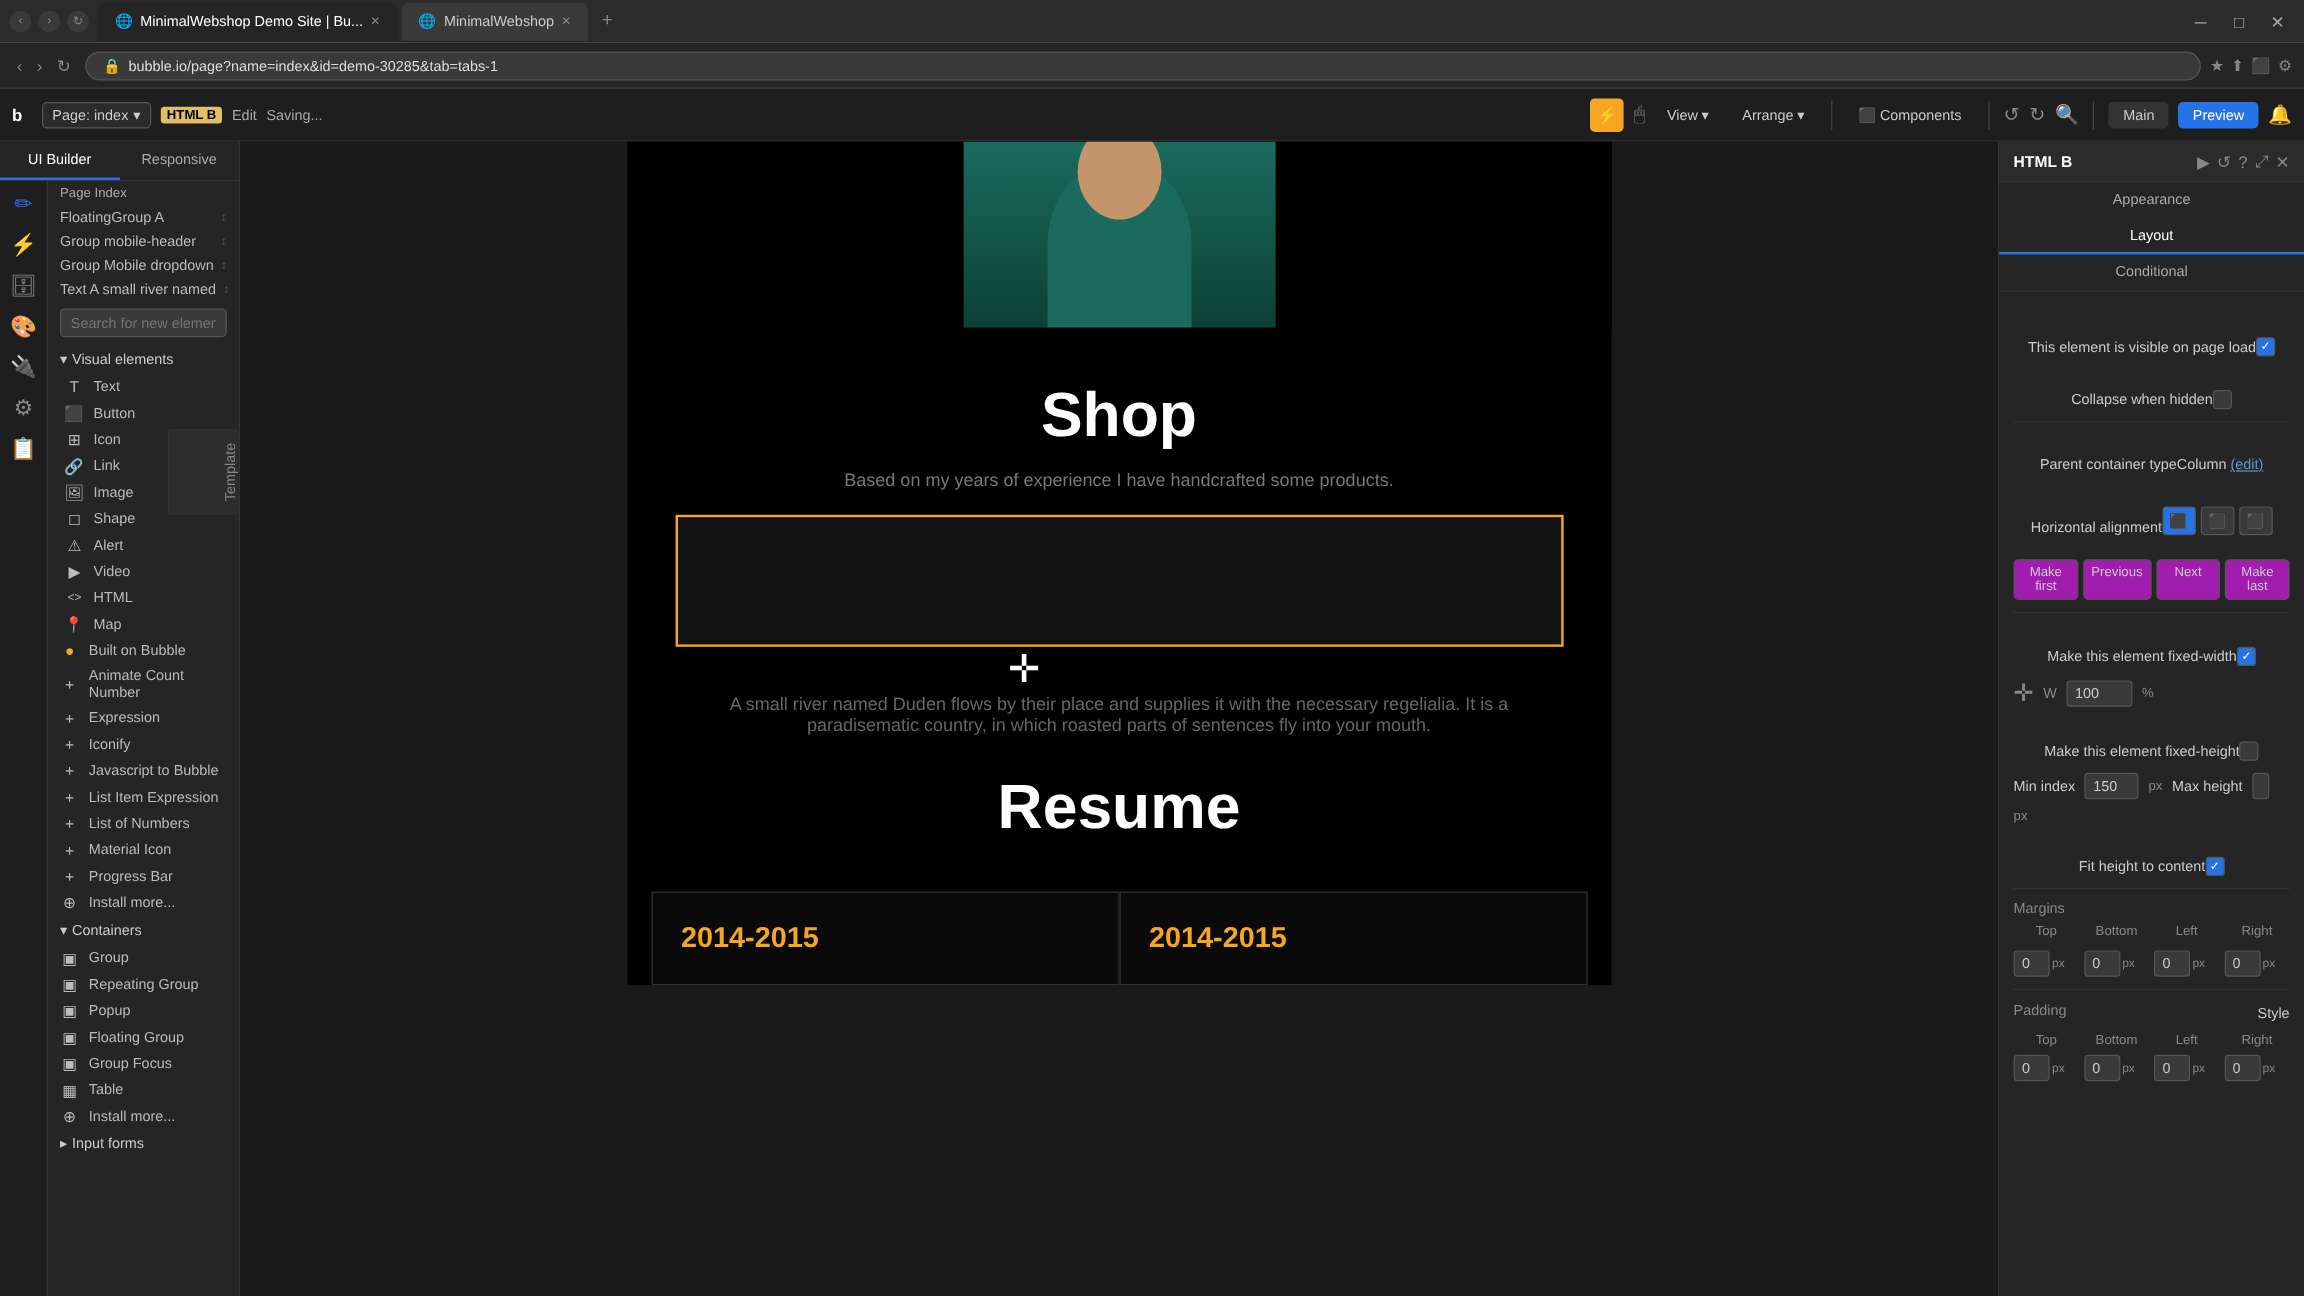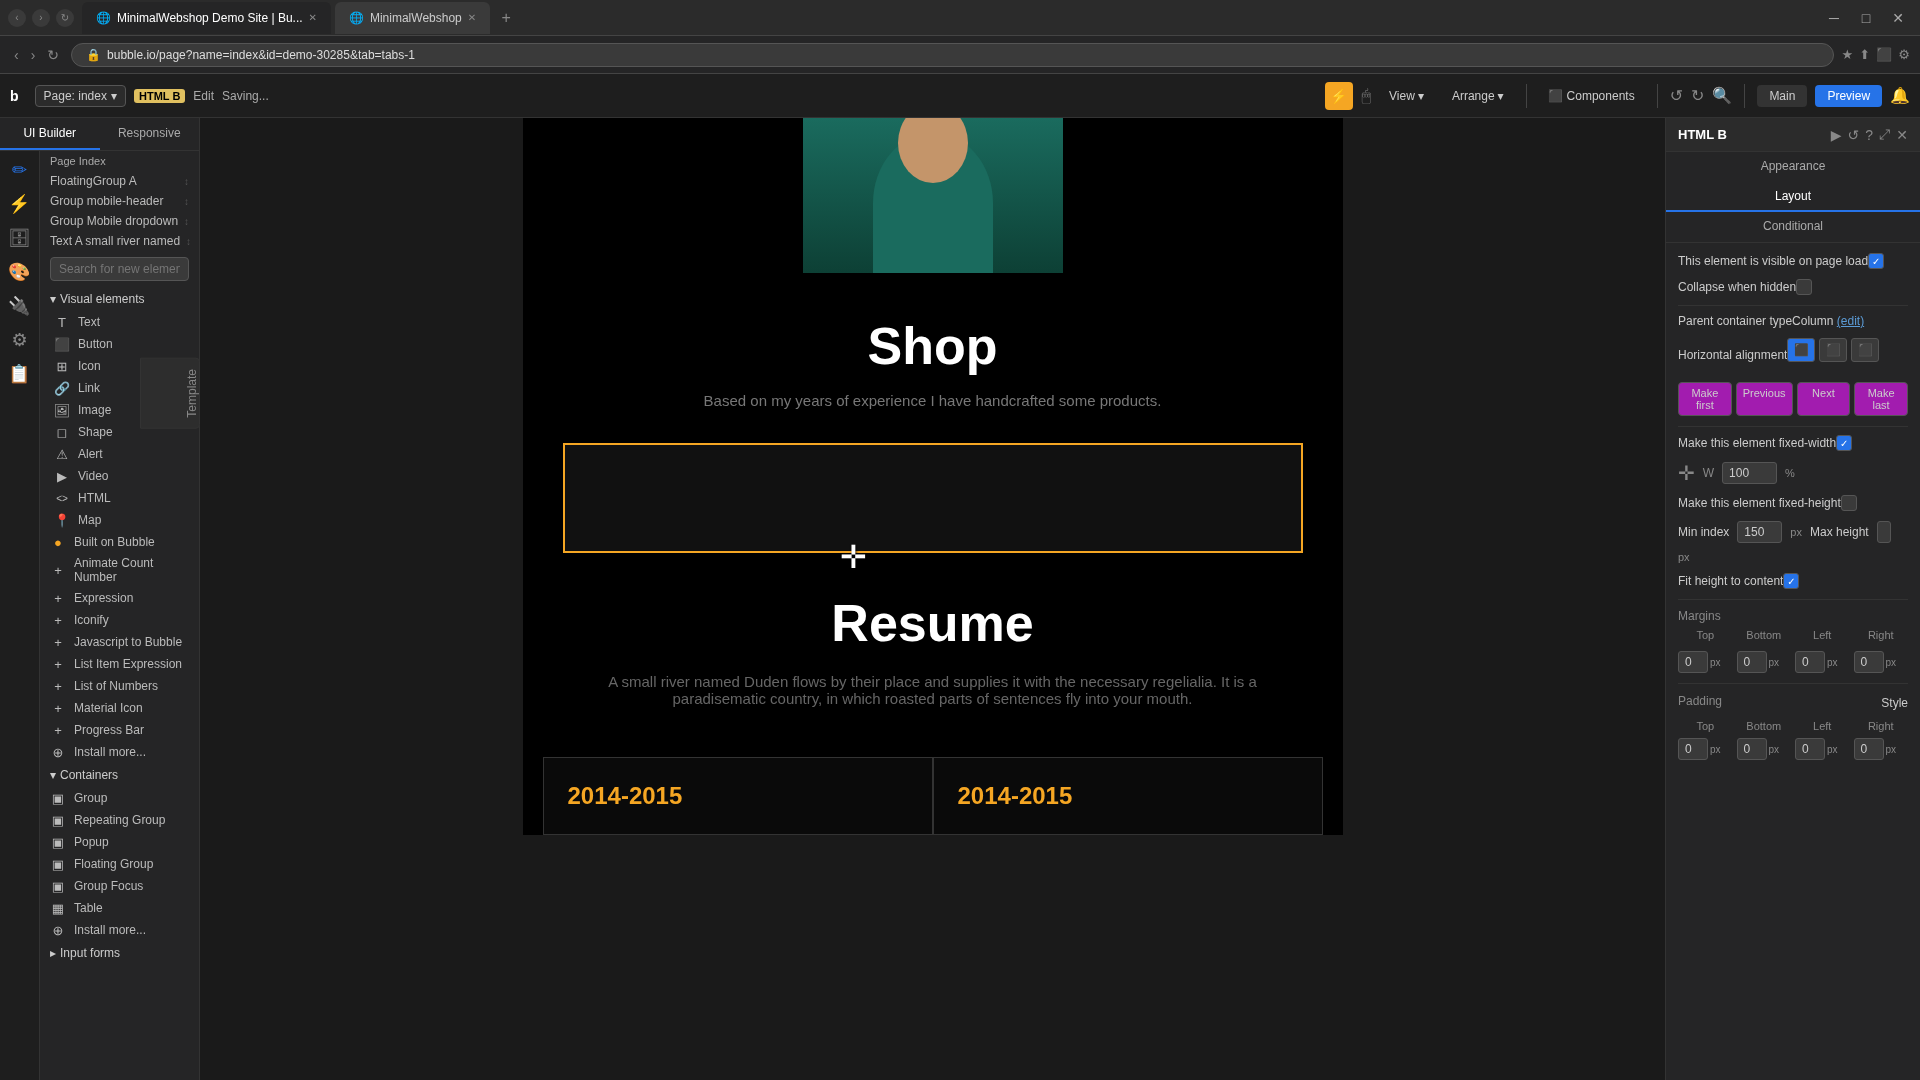--- a/index.html
+++ b/index.html
@@ -90,21 +90,21 @@
     
     .right-panel { width: 255px; background: #252526; border-left: 1px solid #333; display: flex; flex-direction: column; }
     .right-panel-header { background: #2b2b2b; padding: 8px 12px; display: flex; align-items: center; justify-content: space-between; border-bottom: 1px solid #333; }
     .panel-name { font-size: 13px; color: #fff; font-weight: 600; }
     .panel-header-icons { display: flex; gap: 6px; align-items: center; }
     .ph-icon { color: #888; font-size: 14px; cursor: pointer; }
     .panel-tabs { display: flex; border-bottom: 1px solid #333; flex-direction: column; }
     .panel-tab { flex: 1; text-align: center; padding: 7px 4px; font-size: 12px; color: #aaa; cursor: pointer; border-bottom: 2px solid transparent; }
     .panel-tab.active { color: #fff; border-bottom: 2px solid #2673e8; }
     .panel-body { padding: 10px 12px; overflow-y: auto; flex: 1; }
-    .prop-row { display: flex; align-items: center; justify-content: flex-start; margin-bottom: 10px; }
+    .prop-row { display: flex; align-items: center; justify-content: center; margin-bottom: 10px; margin-top: 28px; }
     .prop-label { font-size: 12px; color: #ccc; }
     .prop-value { font-size: 12px; color: #ccc; }
     .toggle-check { width: 16px; height: 16px; border: 1px solid #555; border-radius: 3px; background: #2673e8; display: flex; align-items: center; justify-content: center; cursor: pointer; }
     .toggle-check.off { background: #3a3a3a; }
     .check-mark { color: #fff; font-size: 10px; }
     .link-text { color: #5b9bd5; font-size: 12px; cursor: pointer; text-decoration: underline; }
     .btn-row { display: flex; gap: 4px; margin-bottom: 10px; }
     .small-btn { flex: 1; padding: 4px 6px; background: #a21caf; border: 1px solid #555; border-radius: 4px; font-size: 11px; color: #ccc; text-align: center; cursor: pointer; }
     .section-divider { height: 1px; background: #333; margin: 8px 0; }
     .align-row { display: flex; gap: 4px; margin-bottom: 10px; }
@@ -397,30 +397,30 @@
         <div style="text-align:center;background:#000;padding:0;">
           <div style="display:inline-block;width:260px;height:155px;background:linear-gradient(180deg,#1a6b5e 0%,#0d4035 100%);position:relative;overflow:hidden;">
             
             <div style="position:absolute;bottom:0;left:50%;transform:translateX(-50%);width:120px;height:140px;background:#1a6b5e;border-radius:50% 50% 0 0;"></div>
             <div style="position:absolute;bottom:90px;left:50%;transform:translateX(-50%);width:70px;height:80px;background:#c4956a;border-radius:50%;"></div>
           </div>
         </div>
 
         <div style="text-align:center;padding:40px 20px 20px;">
           <div style="font-size:52px;font-weight:bold;color:#fff;margin-bottom:16px;">Shop</div>
-          <div style="font-size:15px;color:#777;max-width:600px;margin:14px auto;text-align:center;">Based on my years of experience I have handcrafted some products.</div>
+          <div style="font-size:15px;color:#777;max-width:600px;margin:0 auto;text-align:center;">Based on my years of experience I have handcrafted some products.</div>
         </div>
 
         <div style="margin:0 40px 0;border:2px solid #f5a623;min-height:110px;background:#111;position:relative;">
           
         </div>
 
         <div style="text-align:center;padding:40px 20px 20px;">
+          <div style="font-size:15px;color:#666;max-width:700px;margin:0 auto 30px;">A small river named Duden flows by their place and supplies it with the necessary regelialia. It is a paradisematic country, in which roasted parts of sentences fly into your mouth.</div>
           <div style="font-size:52px;font-weight:bold;color:#fff;margin-bottom:20px;">Resume</div>
-          <div style="font-size:15px;color:#666;max-width:700px;margin:0 auto 30px;">A small river named Duden flows by their place and supplies it with the necessary regelialia. It is a paradisematic country, in which roasted parts of sentences fly into your mouth.</div>
         </div>
 
         <div style="display:flex;gap:0;padding:0 20px;">
           <div style="flex:1;border:1px solid #333;padding:24px;background:#0a0a0a;">
             <div style="color:#f5a623;font-size:24px;font-weight:bold;">2014-2015</div>
           </div>
           <div style="flex:1;border:1px solid #333;padding:24px;background:#0a0a0a;">
             <div style="color:#f5a623;font-size:24px;font-weight:bold;">2014-2015</div>
           </div>
         </div>

